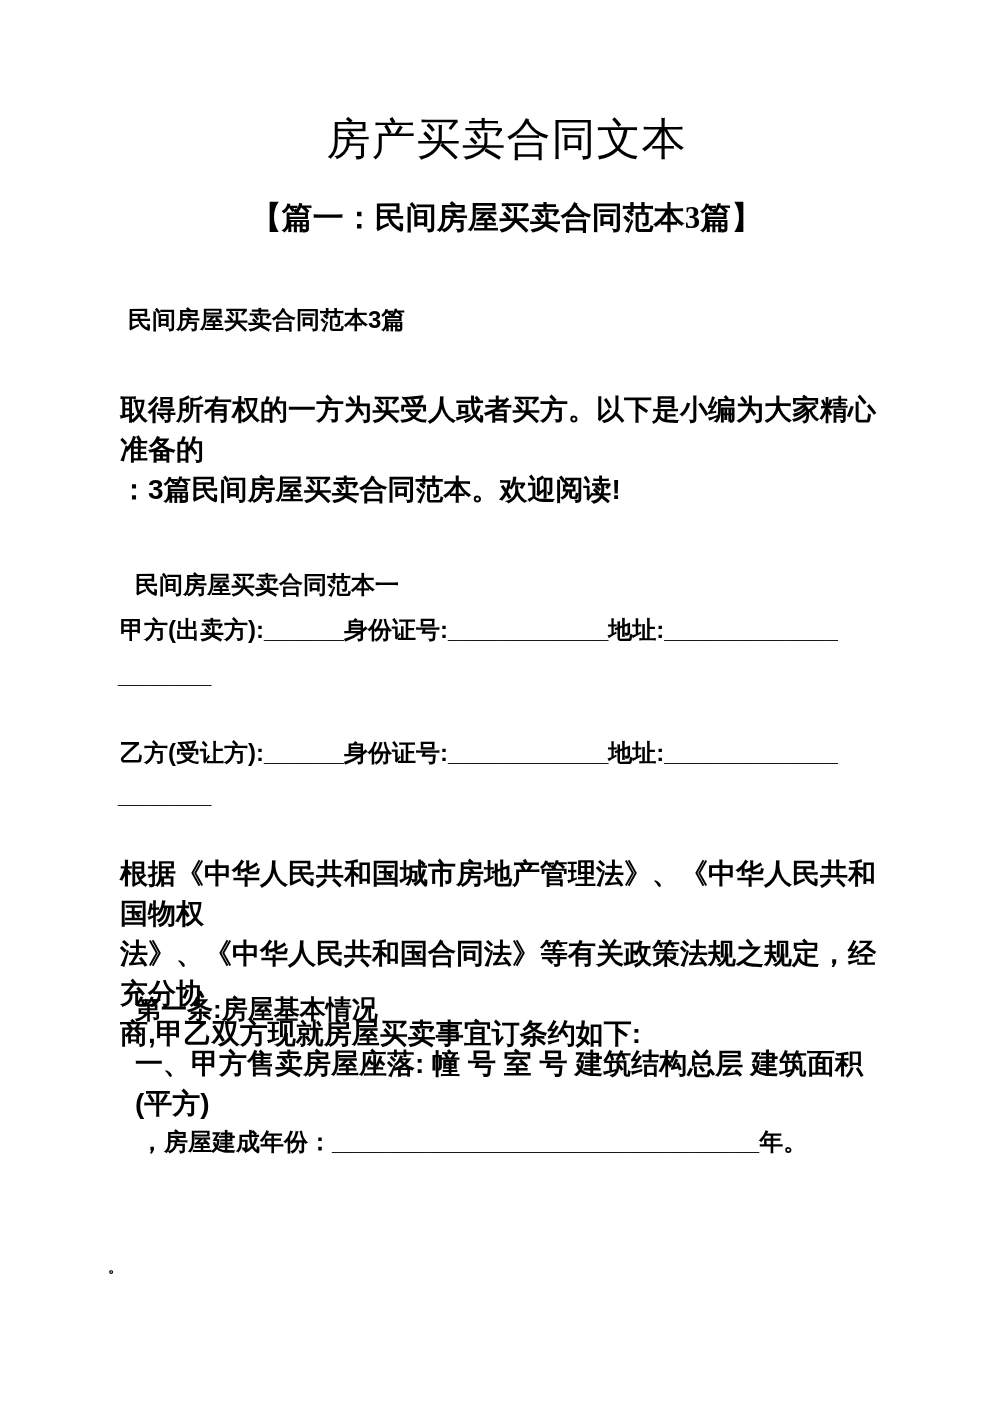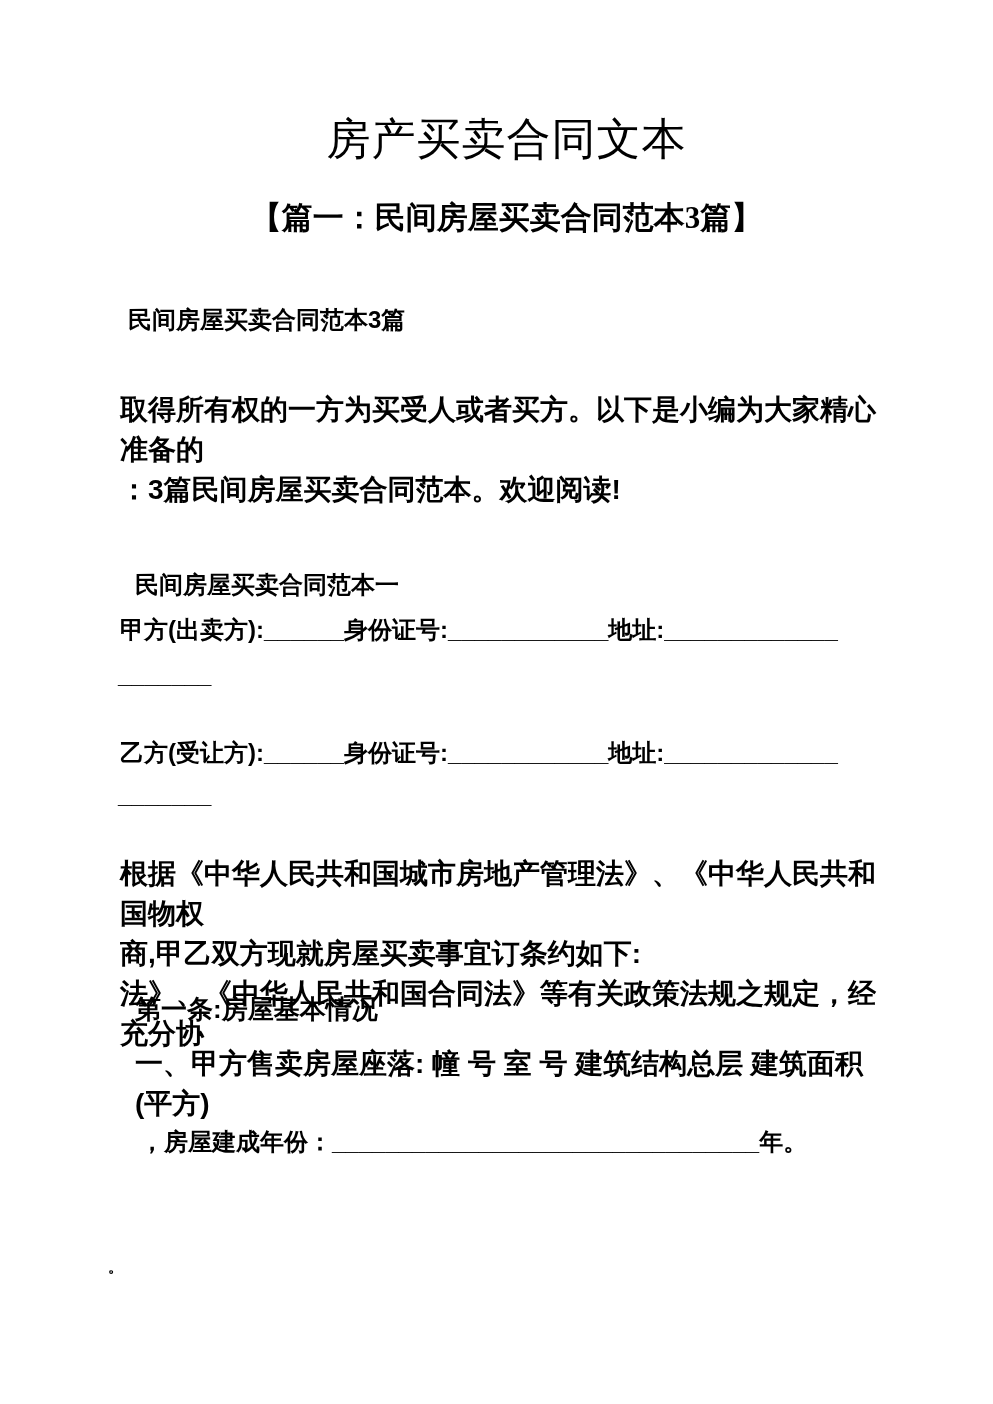--- a/index.html
+++ b/index.html
@@ -62,22 +62,22 @@
   <div class="abs party-line" style="left:118px; top:655px;">_______</div>
 
   <div class="abs party-line" style="left:120px; top:733px;">
     <span>乙方(受让方):</span><span class="blank">______</span><span>身份证号:</span><span class="blank">____________</span><span>地址:</span><span class="blank">_____________</span>
   </div>
 
   <div class="abs party-line" style="left:118px; top:775px;">_______</div>
 
   <div class="abs body-par" style="left:120px; top:854px; width:760px;">
     <div>根据《中华人民共和国城市房地产管理法》、《中华人民共和国物权</div>
+    <div>法》、《中华人民共和国合同法》等有关政策法规之规定，经充分协</div>
     <div>商,甲乙双方现就房屋买卖事宜订条约如下:</div>
-    <div>法》、《中华人民共和国合同法》等有关政策法规之规定，经充分协</div>
   </div>
 
   <div class="abs heading-article" style="left:135px; top:991px;">第一条:房屋基本情况</div>
 
   <div class="abs body-par" style="left:120px; top:1044px; width:762px;">
     <div style="padding-left:15px;">一、甲方售卖房屋座落: 幢 号 室 号 建筑结构总层 建筑面积(平方)</div>
   </div>
 
   <div class="abs party-line" style="left:117px; top:1122px;margin-left:23px;">
     <span>，房屋建成年份：</span><span class="blank">________________________________</span><span>年。</span>

